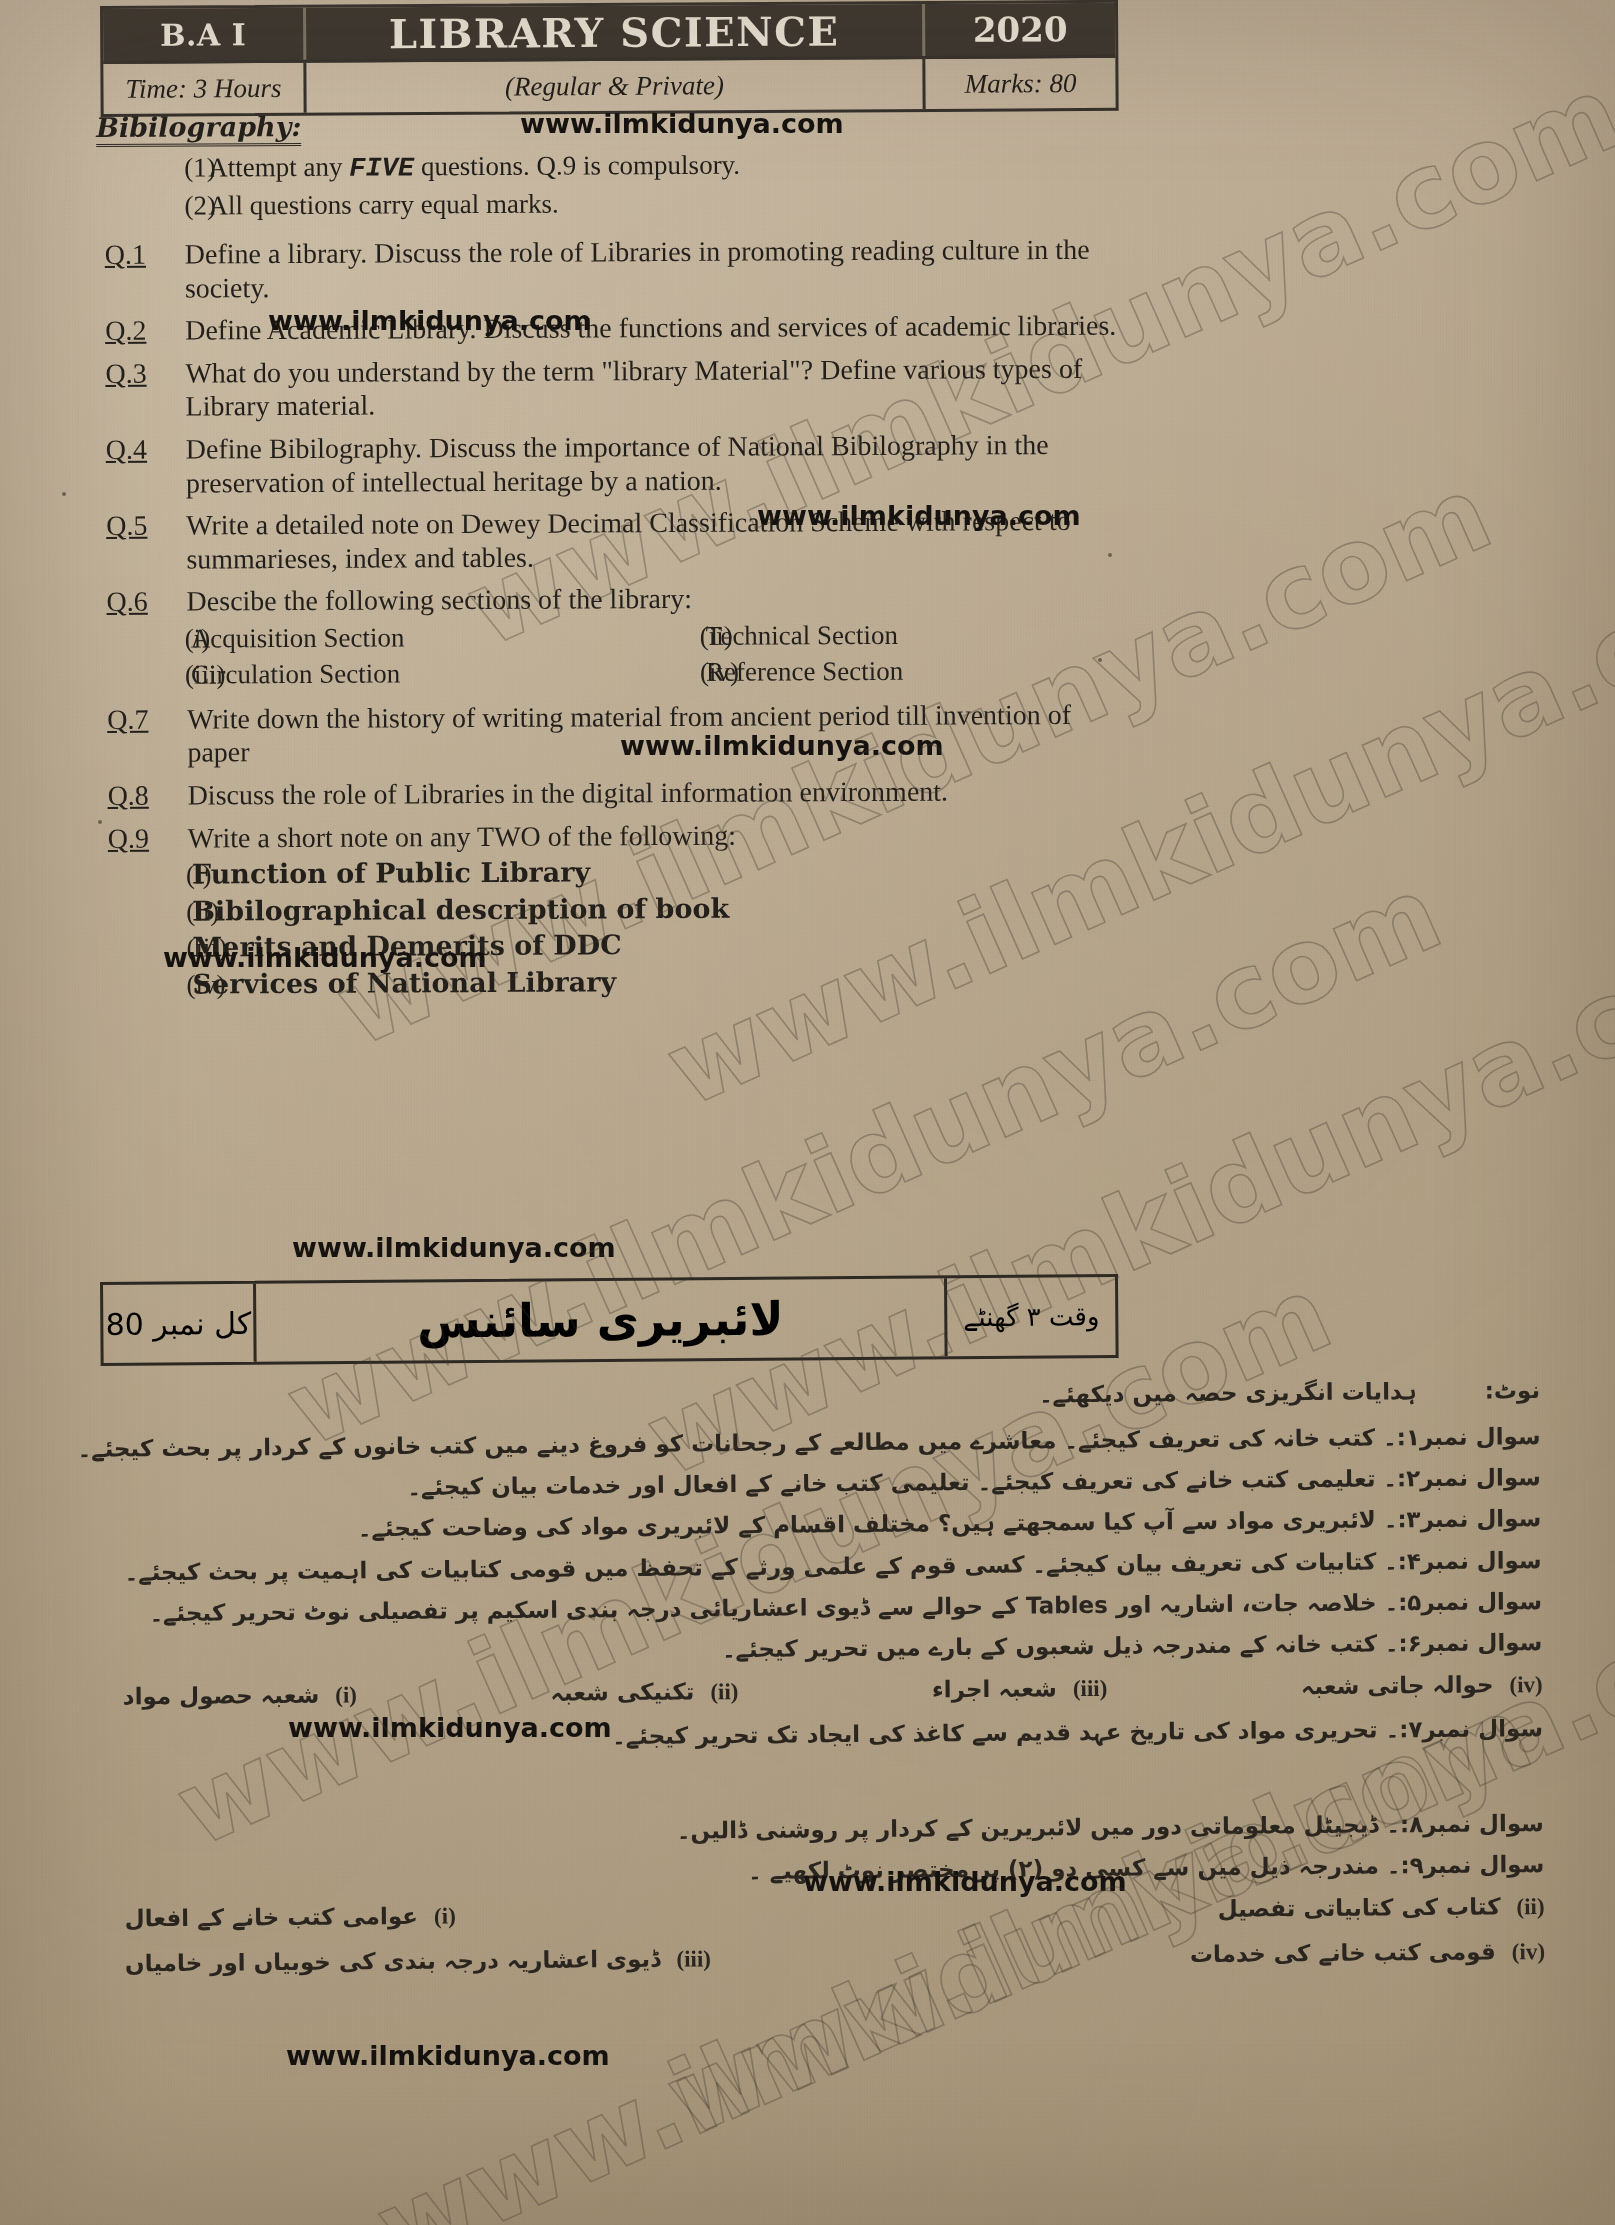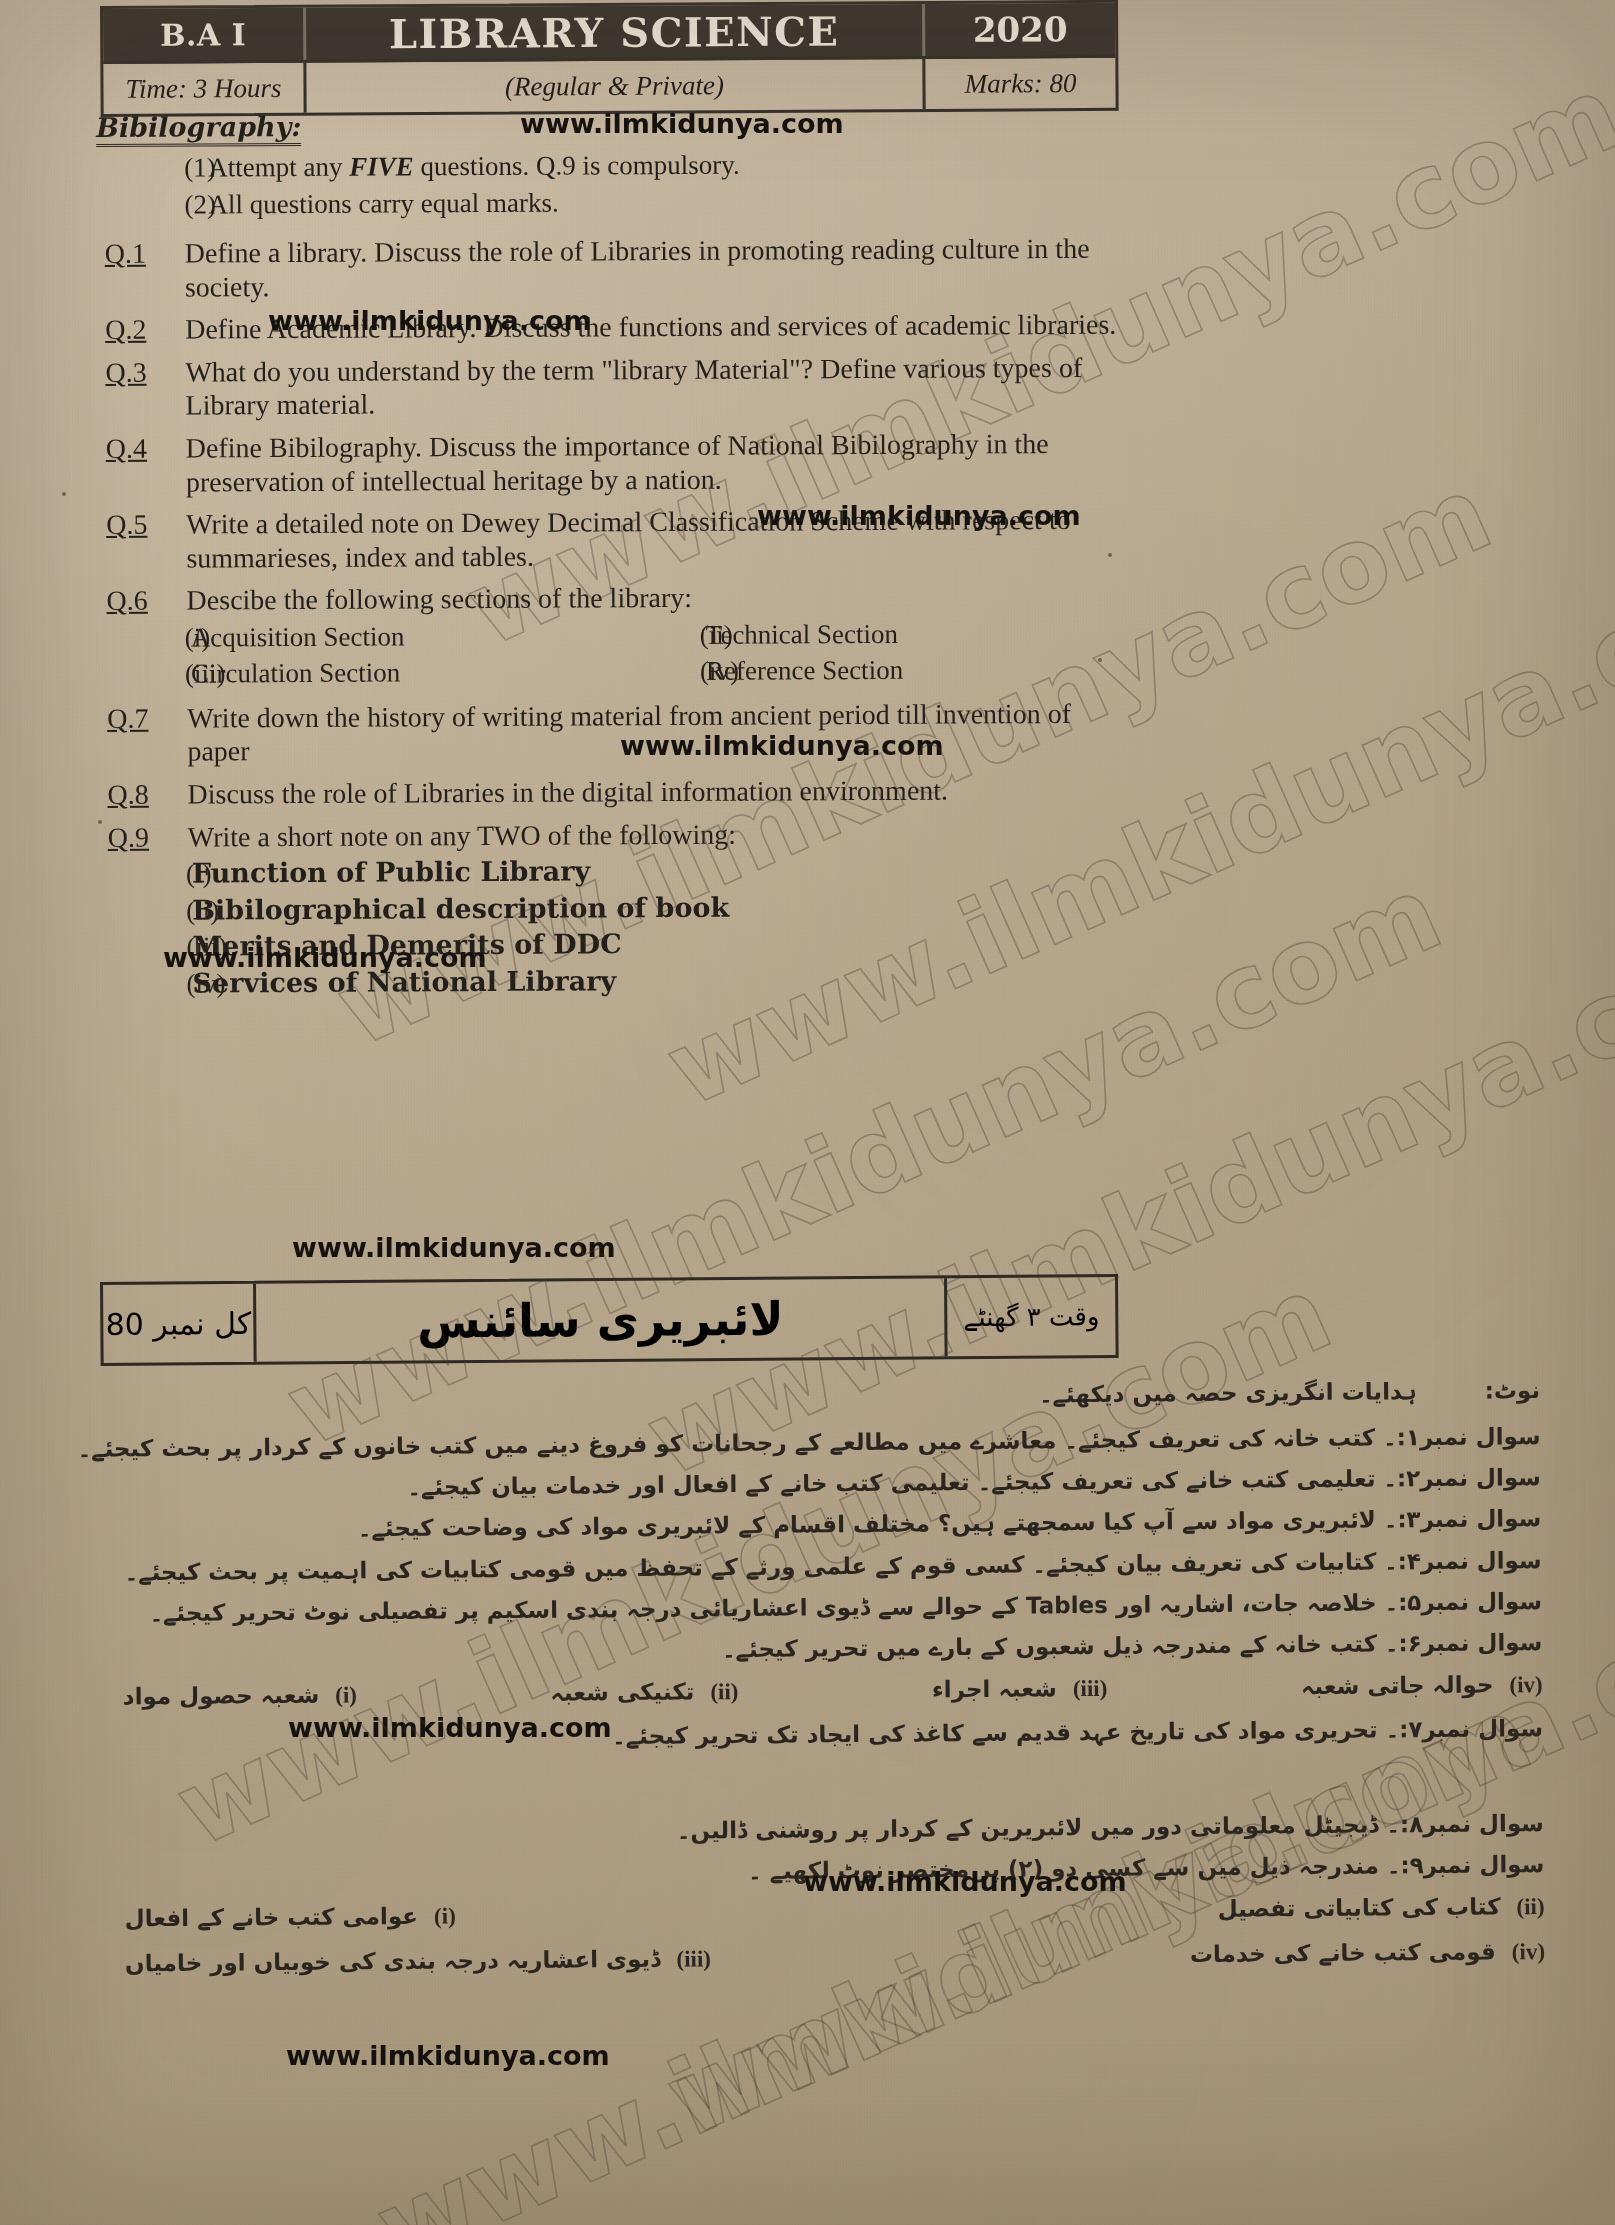--- a/index.html
+++ b/index.html
@@ -67,21 +67,21 @@
     transform:rotate(-0.3deg);transform-origin:left top;
   }
   #instrLbl{
     font-weight:bold;font-style:italic;font-size:27px;
     border-bottom:3px double #2b2620;display:inline-block;padding-bottom:1px;
     font-family:"DejaVu Serif", serif;
   }
   .instr-row{display:flex;margin-top:6px;font-size:27px;}
   .instr-row .num{width:92px;text-align:left;padding-left:88px;box-sizing:border-box;}
   .instr-row .txt{flex:1;padding-left:20px;}
-  b.fv{font-family:Liberation Serif, serif;font-weight:bold;font-style:italic;}
+  b.fv{font-family:Liberation Mono, monospace;font-weight:bold;font-style:italic;}
 
   .q{display:flex;margin-top:9px;font-size:28px;line-height:1.20;}
   .q .lbl{width:88px;flex:none;padding-left:8px;box-sizing:border-box;text-decoration:underline;}
   .q .body{flex:1;}
   .subs{display:flex;flex-wrap:wrap;margin-top:2px;}
   .sub{display:flex;width:50%;box-sizing:border-box;font-size:27px;line-height:1.35;}
   .sub .rn{width:92px;flex:none;padding-left:86px;box-sizing:border-box;}
   .sub .st{flex:1;}
   .subs.bold .st{font-weight:bold;font-family:"DejaVu Serif", serif;}
   .subs.bold .rn{padding-left:86px;}

